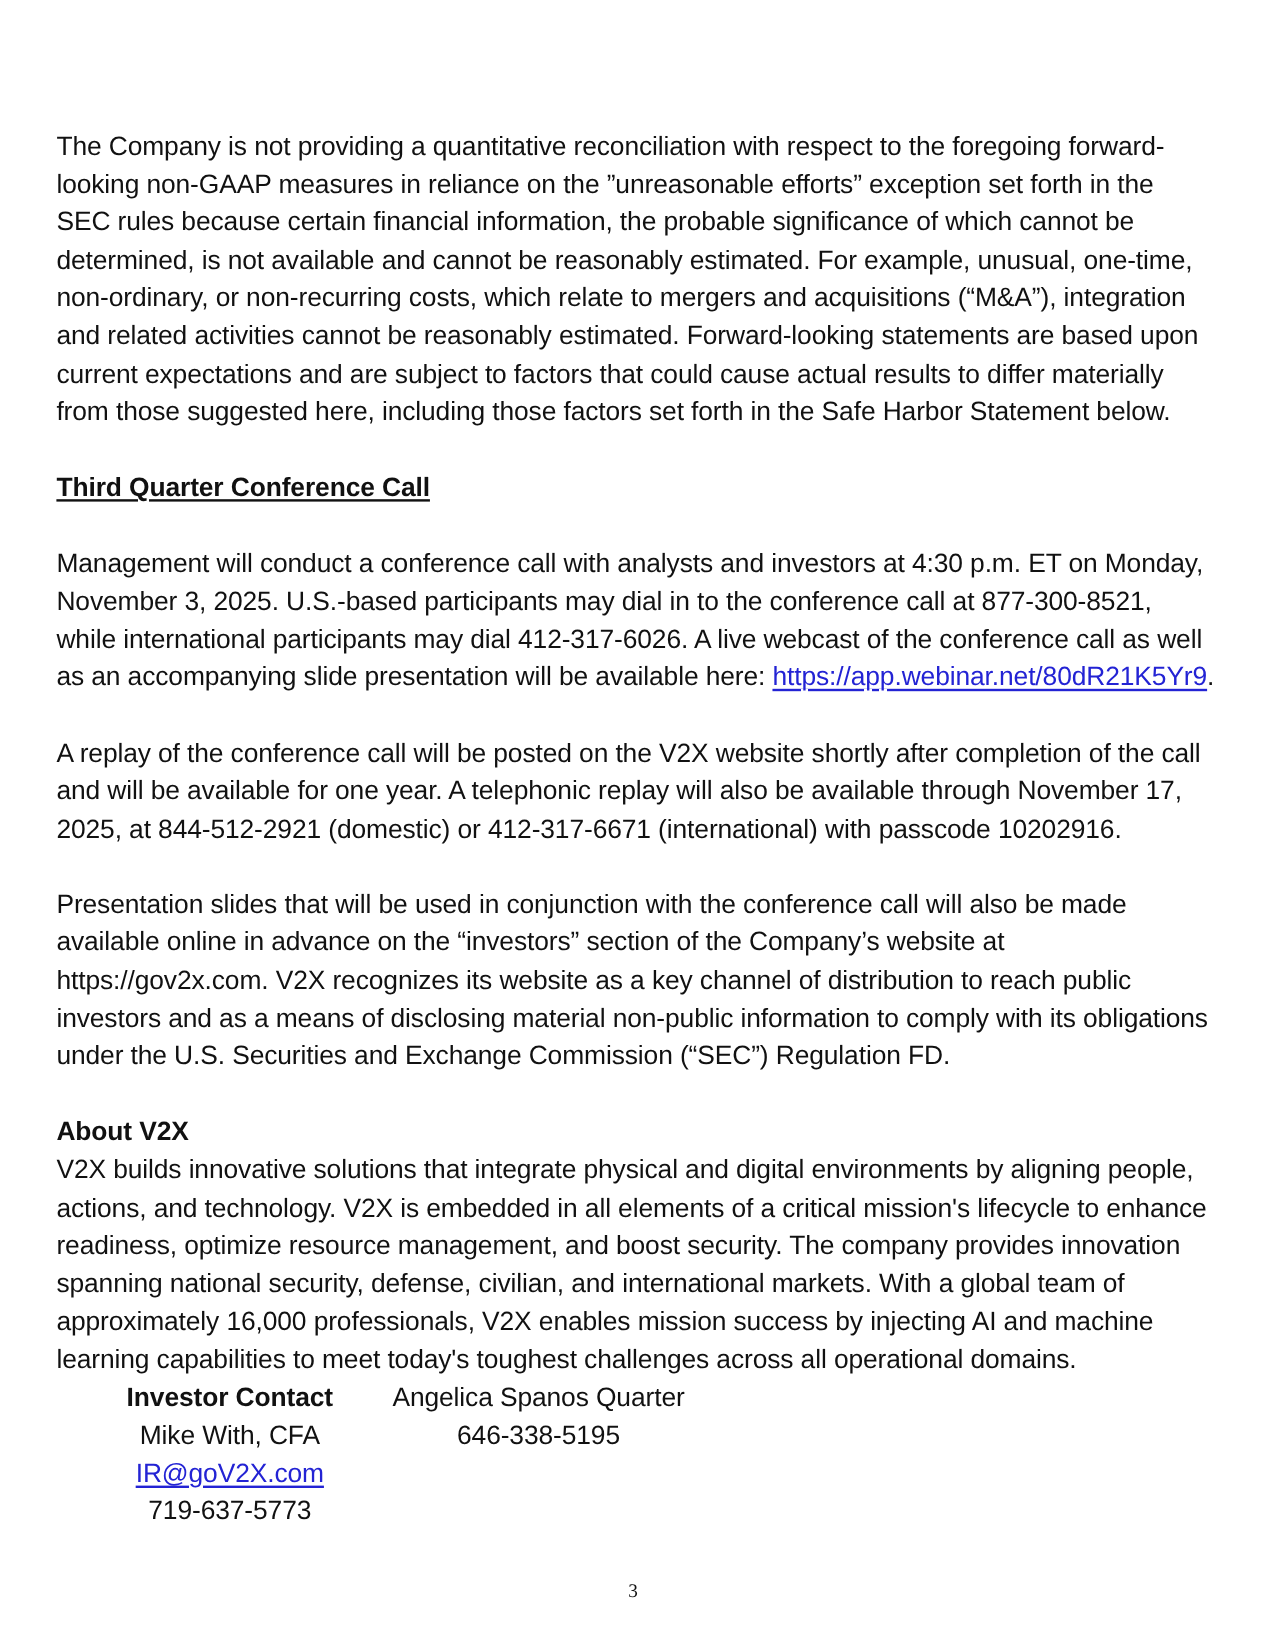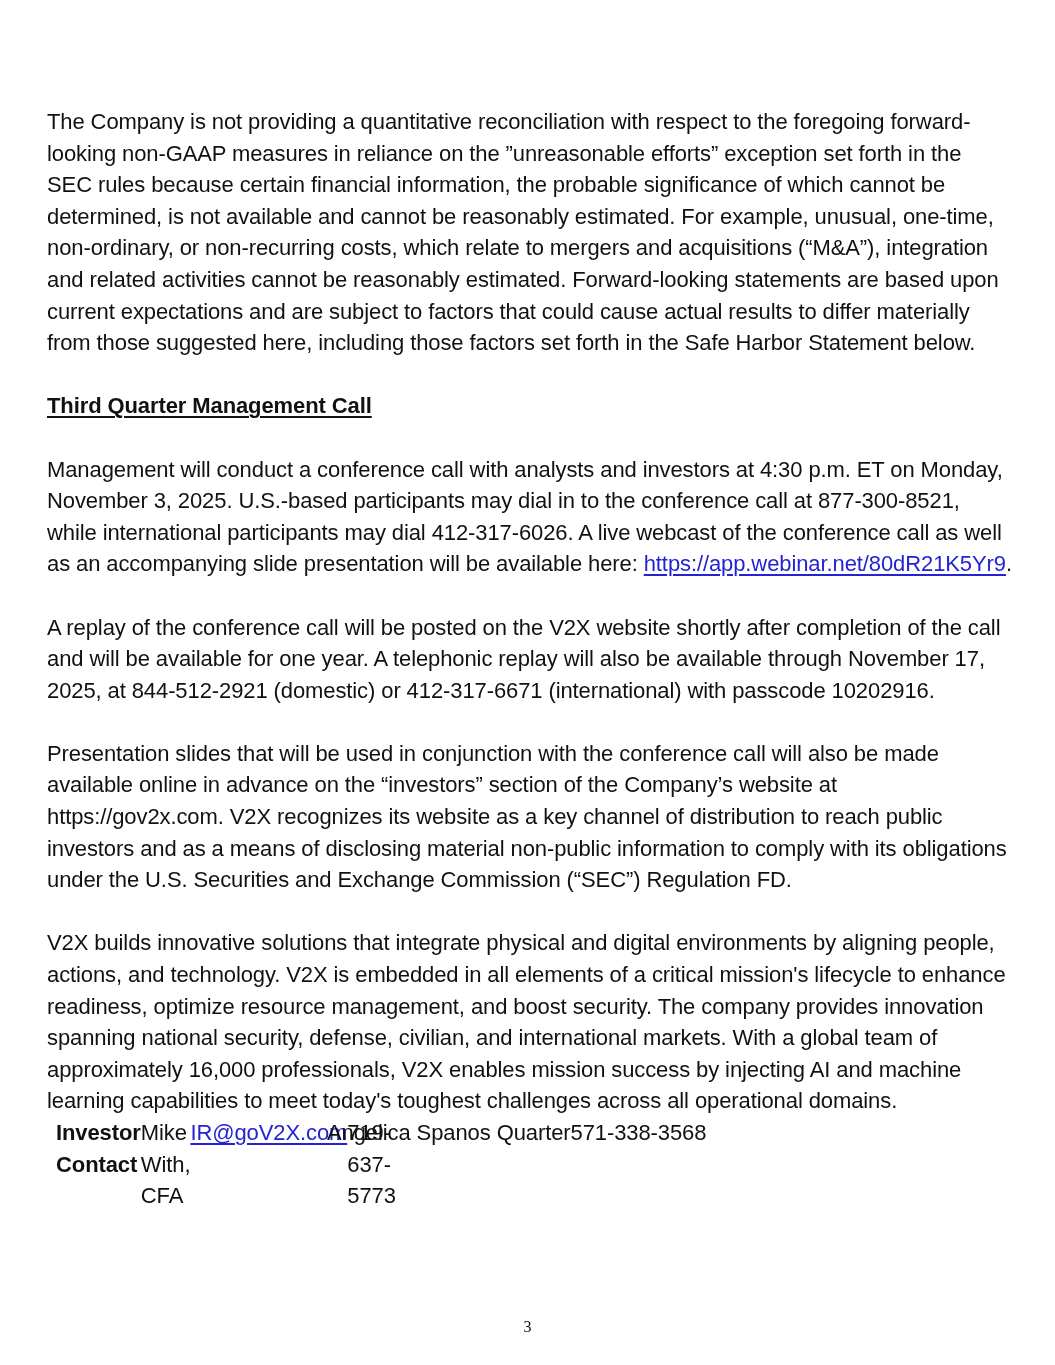--- a/index.html
+++ b/index.html
@@ -46,20 +46,22 @@
       text-decoration: underline;
       text-underline-offset: 3px;
     }
     .contacts {
       display: flex;
       margin-top: 0px;
       padding-left: 9px;
     }
     .contact-col {
       display: flex;
+      flex-direction: column;
+      text-align: center;
     }
     .contact-col.investor {
       width: 271px;
     }
     .contact-col .contact-title {
       font-weight: bold;
     }
     .page-number {
       position: absolute;
       left: 0;
@@ -71,38 +73,39 @@
       color: #111111;
     }
   </style>
 </head>
 <body>
 
 <div class="page">
 
   <p class="para">The Company is not providing a quantitative reconciliation with respect to the foregoing forward-looking non-GAAP measures in reliance on the ”unreasonable efforts” exception set forth in the SEC rules because certain financial information, the probable significance of which cannot be determined, is not available and cannot be reasonably estimated. For example, unusual, one-time, non-ordinary, or non-recurring costs, which relate to mergers and acquisitions (“M&amp;A”), integration and related activities cannot be reasonably estimated. Forward-looking statements are based upon current expectations and are subject to factors that could cause actual results to differ materially from those suggested here, including those factors set forth in the Safe Harbor Statement below.</p>
 
-  <p class="heading-underlined">Third Quarter Management Call</p>
+  <p class="heading-underlined">Third Quarter Conference Call</p>
 
   <p class="para"><span>Management will conduct a conference call with analysts and investors at 4:30 p.m. ET on Monday, November 3, 2025. U.S.-based participants may dial in to the conference call at 877-300-8521, while international participants may dial 412-317-6026. A live webcast of the conference call as well as an accompanying slide presentation will be available here: </span><a class="link" href="#">https://app.webinar.net/80dR21K5Yr9</a><span>.</span></p>
 
   <p class="para">A replay of the conference call will be posted on the V2X website shortly after completion of the call and will be available for one year. A telephonic replay will also be available through November 17, 2025, at 844-512-2921 (domestic) or 412-317-6671 (international) with passcode 10202916.</p>
 
   <p class="para">Presentation slides that will be used in conjunction with the conference call will also be made available online in advance on the “investors” section of the Company’s website at https://gov2x.com. V2X recognizes its website as a key channel of distribution to reach public investors and as a means of disclosing material non-public information to comply with its obligations under the U.S. Securities and Exchange Commission (“SEC”) Regulation FD.</p>
 
+  <p class="heading">About V2X</p>
   <p>V2X builds innovative solutions that integrate physical and digital environments by aligning people, actions, and technology. V2X is embedded in all elements of a critical mission's lifecycle to enhance readiness, optimize resource management, and boost security. The company provides innovation spanning national security, defense, civilian, and international markets. With a global team of approximately 16,000 professionals, V2X enables mission success by injecting AI and machine learning capabilities to meet today's toughest challenges across all operational domains.</p>
 
   <div class="contacts">
     <div class="contact-col investor">
       <span class="contact-title">Investor Contact</span>
       <span>Mike With, CFA</span>
       <span><a class="link" href="#">IR@goV2X.com</a></span>
       <span>719-637-5773</span>
     </div>
     <div class="contact-col media">
       <span>Angelica Spanos Quarter</span>
-      <span>571-338-3568</span>
+      <span>646-338-5195</span>
     </div>
   </div>
 
 </div>
 
 <div class="page-number">3</div>
 
 </body></html>

